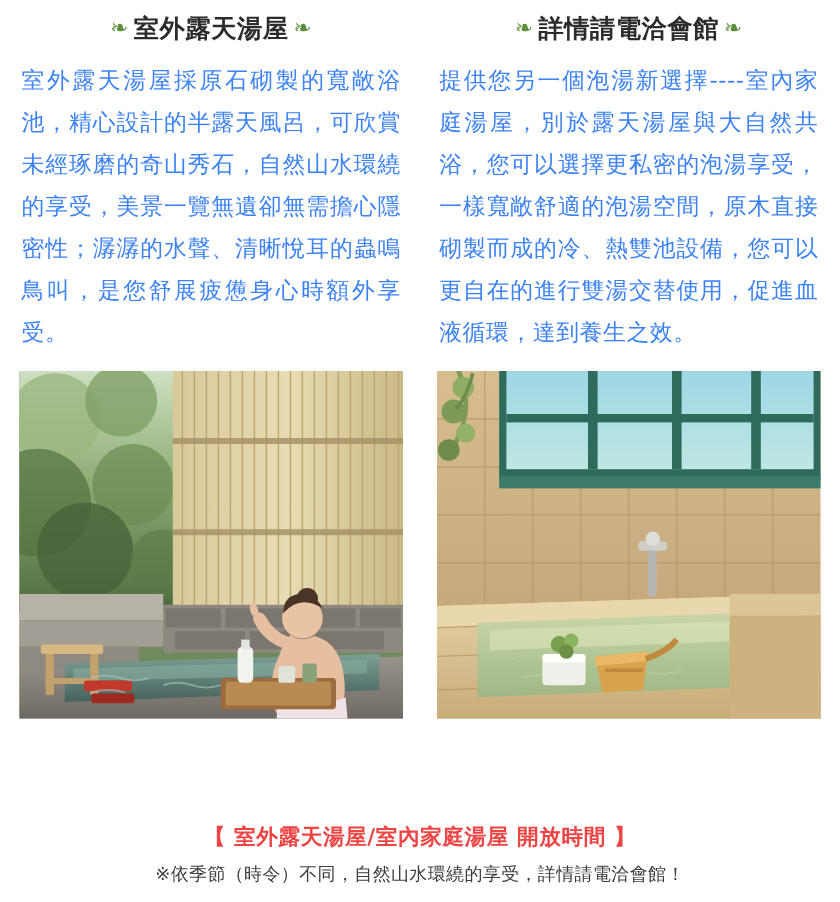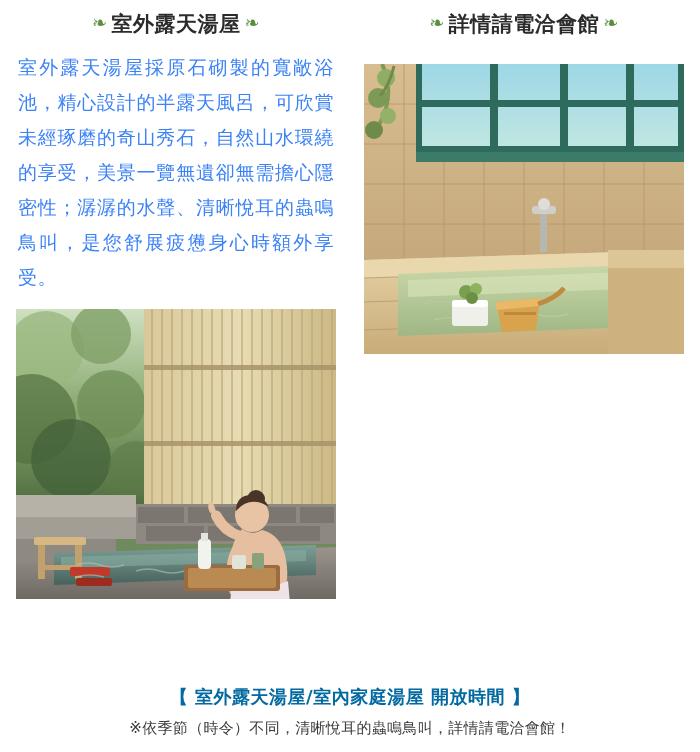--- a/index.html
+++ b/index.html
@@ -219,20 +219,21 @@
             <path d="M60 268 q14 -4 28 0"></path>
           </g>
         </svg>
       </div>
     </div>
 
     <div class="col">
       <div class="col-heading">
         <span class="deco left">❧</span><span>詳情請電洽會館</span><span class="deco right">❧</span>
       </div>
+      <div class="body-text">提供您另一個泡湯新選擇----室內家庭湯屋，別於露天湯屋與大自然共浴，您可以選擇更私密的泡湯享受，一樣寬敞舒適的泡湯空間，原木直接砌製而成的冷、熱雙池設備，您可以更自在的進行雙湯交替使用，促進血液循環，達到養生之效。</div>
 
       <div class="photo">
         <svg width="320" height="290" viewBox="0 0 320 290" xmlns="http://www.w3.org/2000/svg" role="img">
           <defs>
             <linearGradient id="tileWall" x1="0" y1="0" x2="0" y2="1">
               <stop offset="0%" stop-color="#d7bd8f"></stop>
               <stop offset="100%" stop-color="#bda075"></stop>
             </linearGradient>
             <linearGradient id="woodG" x1="0" y1="0" x2="0" y2="1">
               <stop offset="0%" stop-color="#e7d3a9"></stop>
@@ -323,17 +324,17 @@
             <circle cx="16" cy="3" r="6" fill="#8cb35e"></circle>
             <circle cx="12" cy="12" r="6" fill="#6b9044"></circle>
           </g>
         </svg>
       </div>
     </div>
 
   </div>
 
   <div class="footer">
-    <div class="footer-title" style="color: #0369a1;">【 室外露天湯屋/室內家庭湯屋 開放時間 】</div>
-    <div class="footer-note">※依季節（時令）不同，清晰悅耳的蟲鳴鳥叫，詳情請電洽會館！</div>
+    <div class="footer-title" style="color: #ef4444;">【 室外露天湯屋/室內家庭湯屋 開放時間 】</div>
+    <div class="footer-note">※依季節（時令）不同，自然山水環繞的享受，詳情請電洽會館！</div>
   </div>
 
 </div>
 
 </body></html>

